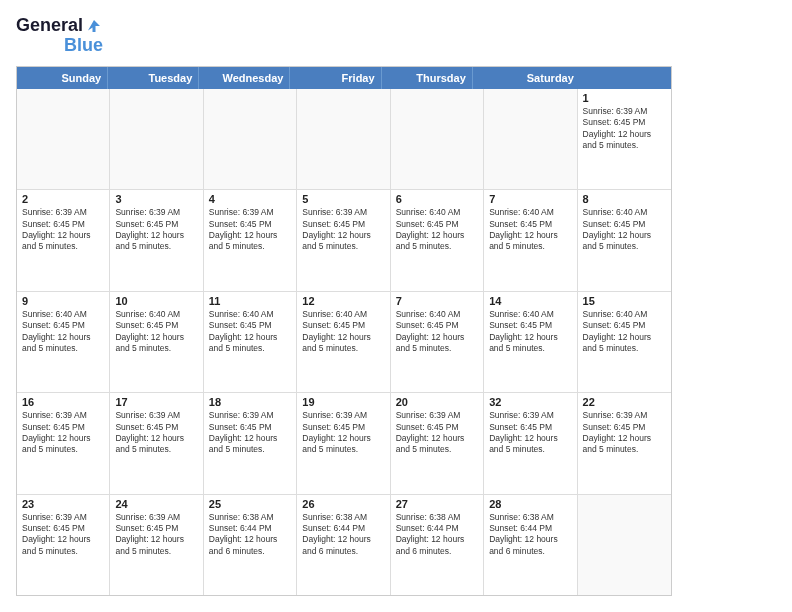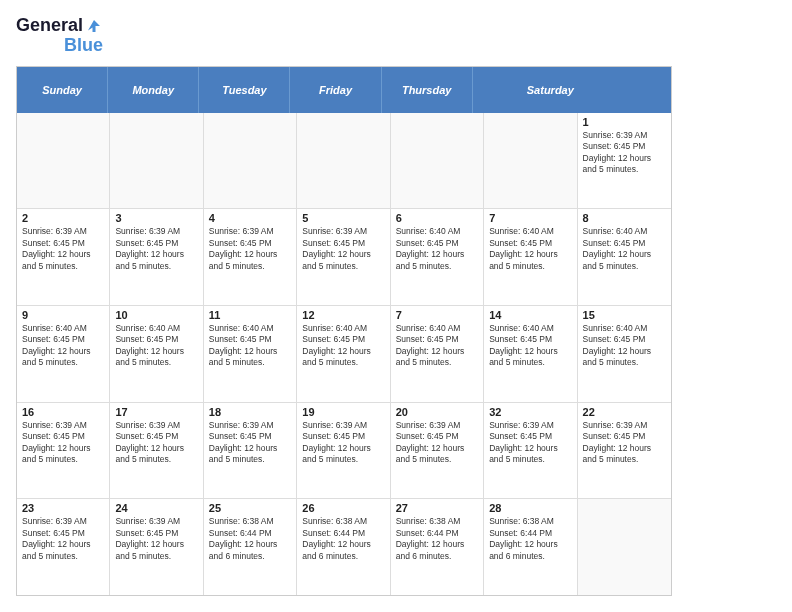--- a/index.html
+++ b/index.html
@@ -58,24 +58,23 @@
     }
     .cal-header {
       display: grid;
       grid-template-columns: repeat(7, 1fr);
       background: #4a7ebf;
     }
     .cal-header-cell {
       color: #fff;
       font-size: 11px;
       font-weight: bold;
-      padding: 17px 6px;
-      text-align: center;
+      padding: 5px 6px;
+      text-align: right;
       border-right: 1px solid #6a9ad0;
-      font-style: italic;
     }
     .cal-header-cell:last-child {
       border-right: none;
       margin-left: 48px;
     }
     .cal-body {
       flex: 1;
       display: flex;
       flex-direction: column;
     }
@@ -132,22 +131,22 @@
     </div>
     <div class="title-block">
       <div class="month-title"></div>
       <div class="subtitle"></div>
     </div>
   </div>
 
   <div class="calendar">
     <div class="cal-header">
     <div class="cal-header-cell">Sunday</div>
-        <div class="cal-header-cell">Monday</div>
         <div class="cal-header-cell">Tuesday</div>
+        <div class="cal-header-cell">Wednesday</div>
         <div class="cal-header-cell">Friday</div>
         <div class="cal-header-cell">Thursday</div>
         <div class="cal-header-cell">Saturday</div>
       </div>
     <div class="cal-body">
     <div class="cal-row">
           <div class="cal-cell empty"></div>
           <div class="cal-cell empty"></div>
           <div class="cal-cell empty"></div>
           <div class="cal-cell empty"></div>

